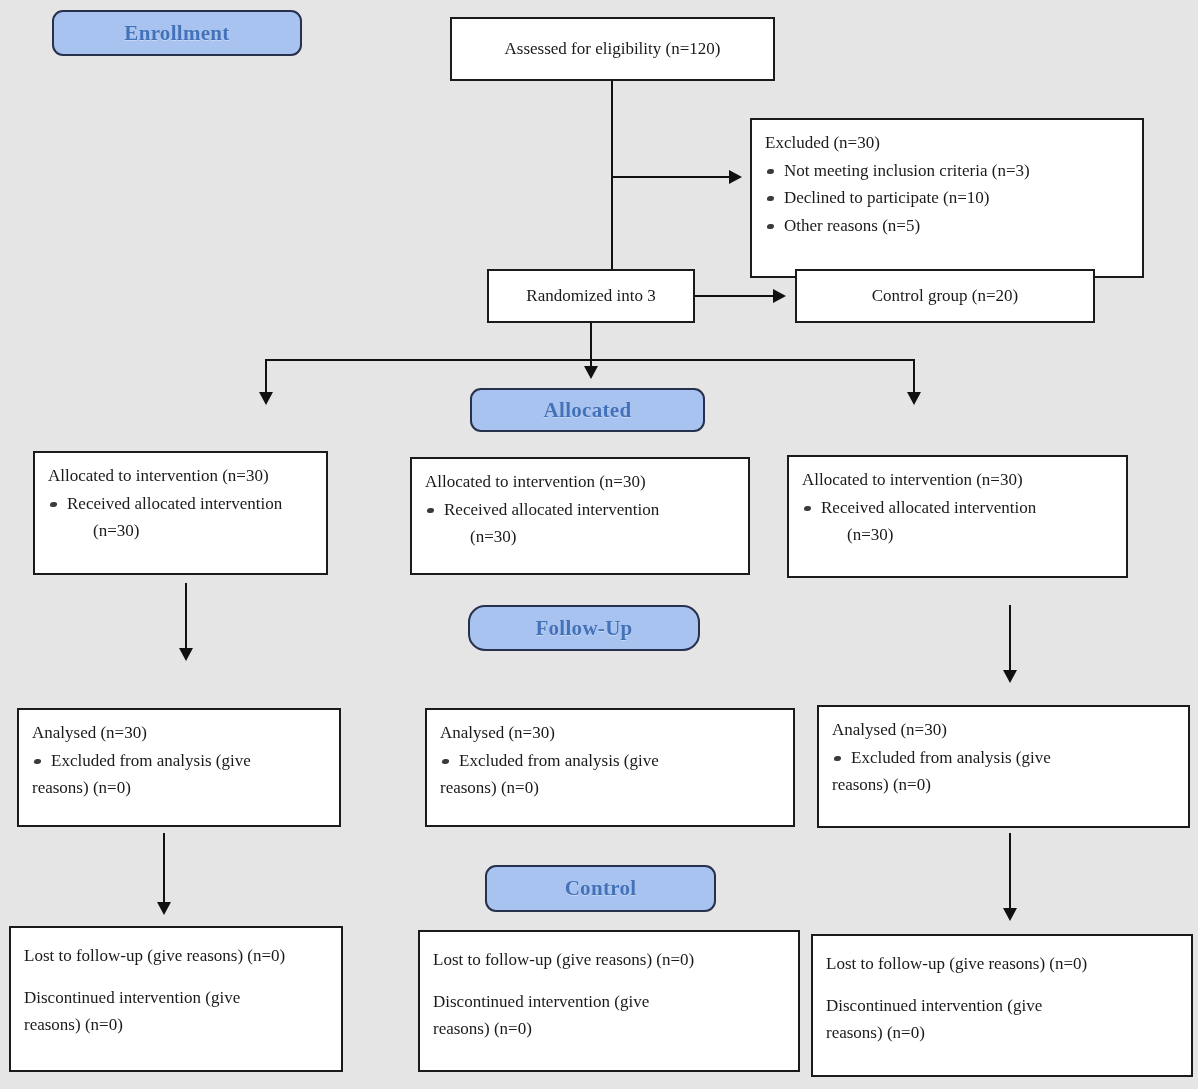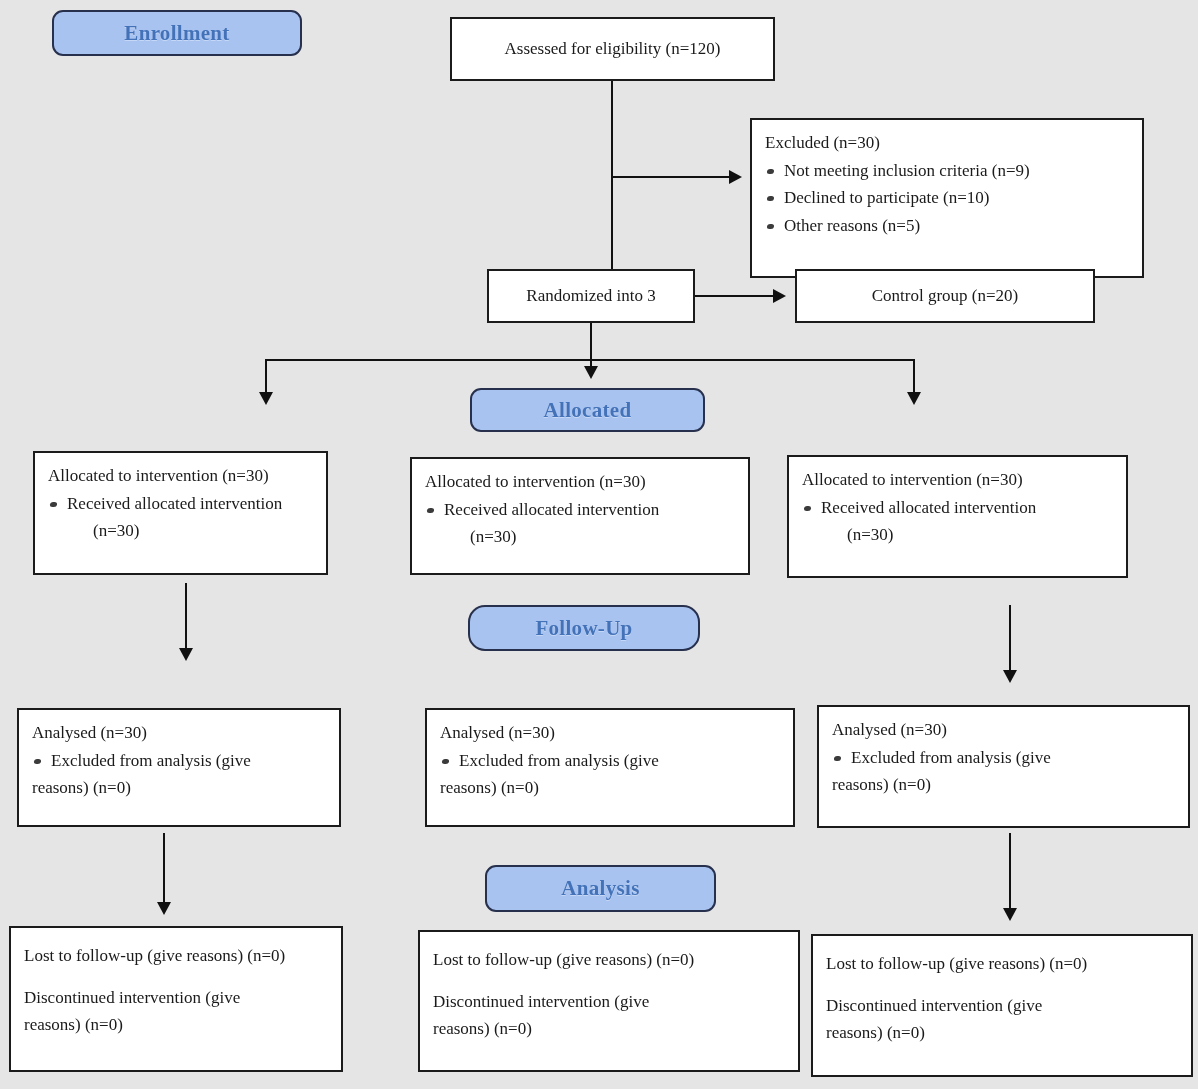--- a/index.html
+++ b/index.html
@@ -128,21 +128,21 @@
 
   <div class="hline" style="left:611px; top:176px; width:120px;"></div>
   <div class="arrow-right" style="left:729px; top:170px;"></div>
 
   <div class="box" style="left:750px; top:70px; width:394px; height:160px;margin-top:48px;">
     <div class="pad">
       <div class="txt-line">Excluded (n=30)</div>
       <ul class="blist">
         <li>
           <span class="bullet"></span>
-          <span>Not meeting inclusion criteria (n=9)</span>
+          <span>Not meeting inclusion criteria (n=3)</span>
         </li>
         <li>
           <span class="bullet"></span>
           <span>Declined to participate (n=10)</span>
         </li>
         <li>
           <span class="bullet"></span>
           <span>Other reasons (n=5)</span>
         </li>
       </ul>
@@ -265,21 +265,21 @@
     </div>
   </div>
 
   <div class="vline" style="left:163px; top:833px; height:72px;"></div>
   <div class="arrow-down" style="left:157px; top:902px;"></div>
 
   <div class="vline" style="left:1009px; top:833px; height:78px;"></div>
   <div class="arrow-down" style="left:1003px; top:908px;"></div>
 
   <div class="badge" style="left:485px; top:865px; width:231px; height:47px;">
-    <span>Analysis</span>
+    <span>Control</span>
   </div>
 
   <div class="box" style="left:9px; top:926px; width:334px; height:146px;">
     <div class="pad" style="padding-top:14px;">
       <div>Lost to follow-up (give reasons) (n=0)</div>
       <div style="height:14px;"></div>
       <div>Discontinued intervention (give</div>
       <div>reasons) (n=0)</div>
     </div>
   </div>

